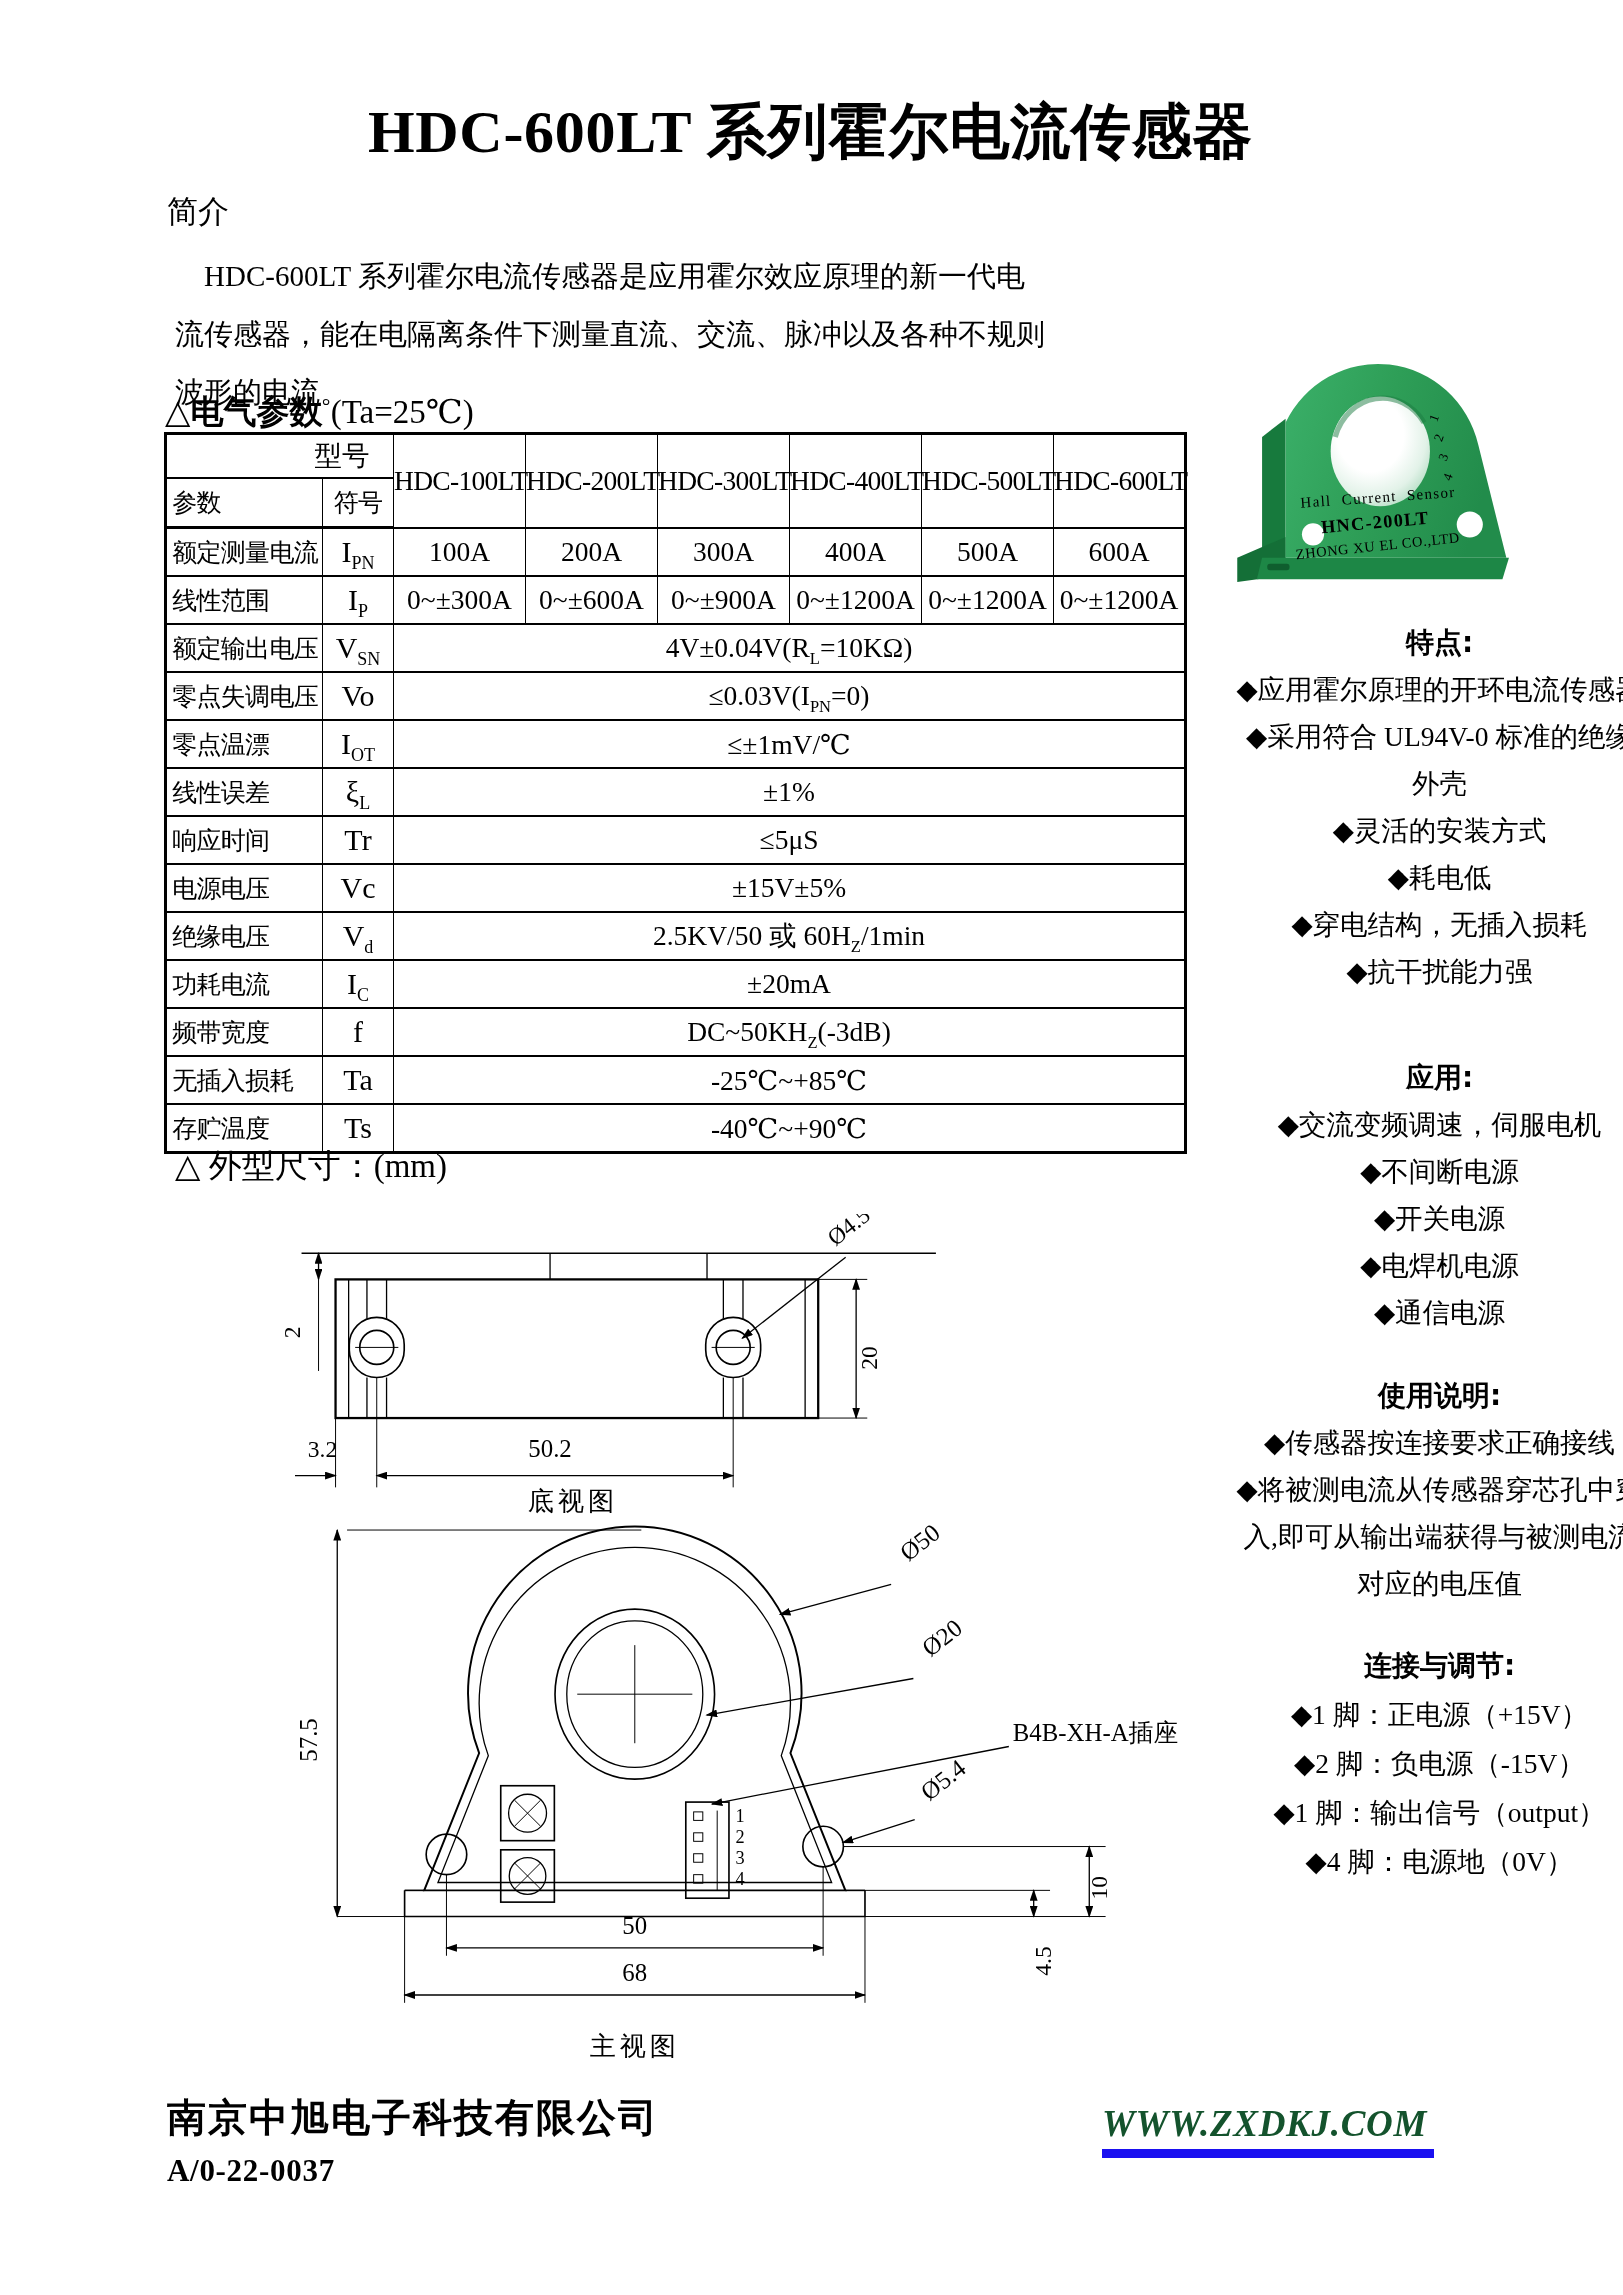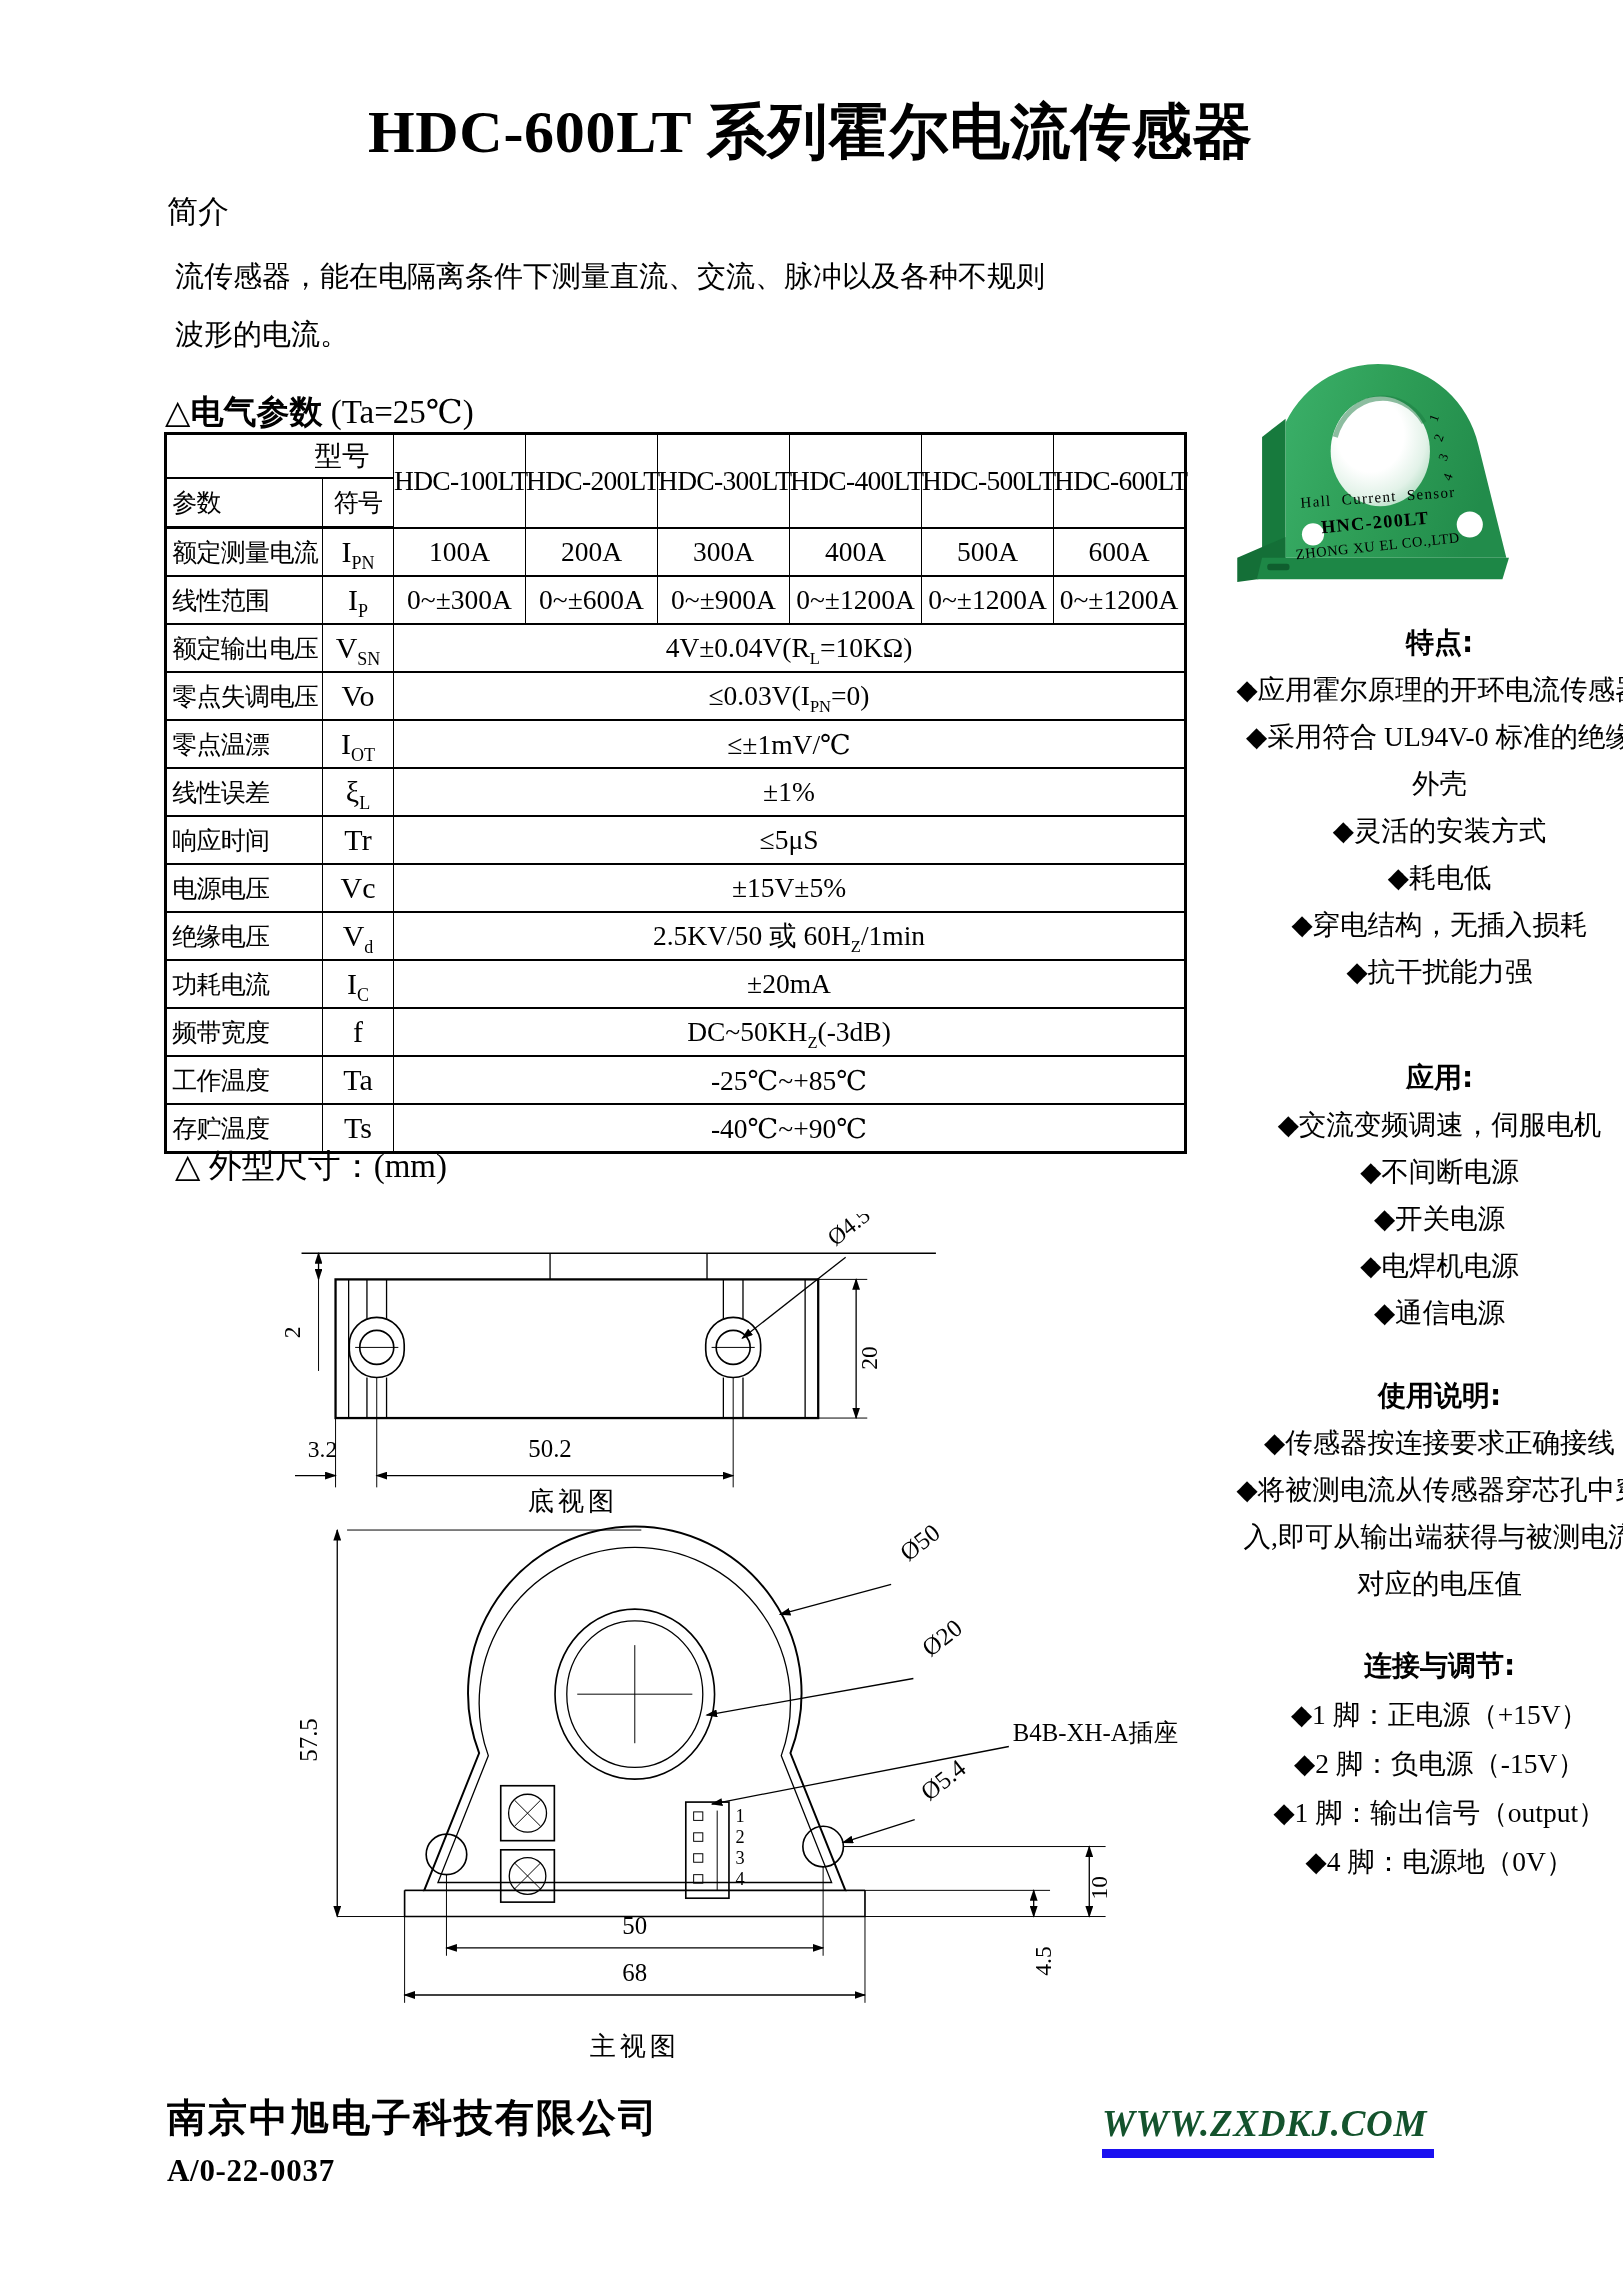--- a/index.html
+++ b/index.html
@@ -45,20 +45,21 @@
   #footer-doc{top:2153px;left:167px;font-size:31px;font-weight:bold;letter-spacing:0.7px;}
   #footer-url{top:2102px;left:1102px;font-size:37px;font-weight:bold;color:#14532d;
     border-bottom:9.2px solid #1a10f0;padding:0 6.5px 3.9px 0;text-decoration:none;letter-spacing:0.7px;font-style:italic;}
 </style>
 </head>
 <body>
 
 <div class="abs" id="page-title">HDC-600LT 系列霍尔电流传感器</div>
 <div class="abs" id="intro-heading">简介</div>
 <div class="abs" id="intro-para">
+  <div class="l1">HDC-600LT 系列霍尔电流传感器是应用霍尔效应原理的新一代电</div>
   <div>流传感器，能在电隔离条件下测量直流、交流、脉冲以及各种不规则</div>
   <div>波形的电流。</div>
 </div>
 
 <div class="abs" id="elec-heading">
   <span class="b">△电气参数</span><span> (Ta=25℃)</span>
 </div>
 
 <table id="spec-table">
   <colgroup>
@@ -144,21 +145,21 @@
         <td class="param">功耗电流</td>
         <td class="sym"><span>I</span><sub>C</sub></td>
         <td colspan="6">±20mA</td>
       </tr>
   <tr class="dr">
         <td class="param">频带宽度</td>
         <td class="sym"><span>f</span><sub></sub></td>
         <td colspan="6">DC~50KH<sub>Z</sub>(-3dB)</td>
       </tr>
   <tr class="dr">
-        <td class="param">工作温度</td>
+        <td class="param">无插入损耗</td>
         <td class="sym"><span>Ta</span><sub></sub></td>
         <td colspan="6">-25℃~+85℃</td>
       </tr>
   <tr class="dr">
         <td class="param">存贮温度</td>
         <td class="sym"><span>Ts</span><sub></sub></td>
         <td colspan="6">-40℃~+90℃</td>
       </tr>
 </tbody>
   </table>

